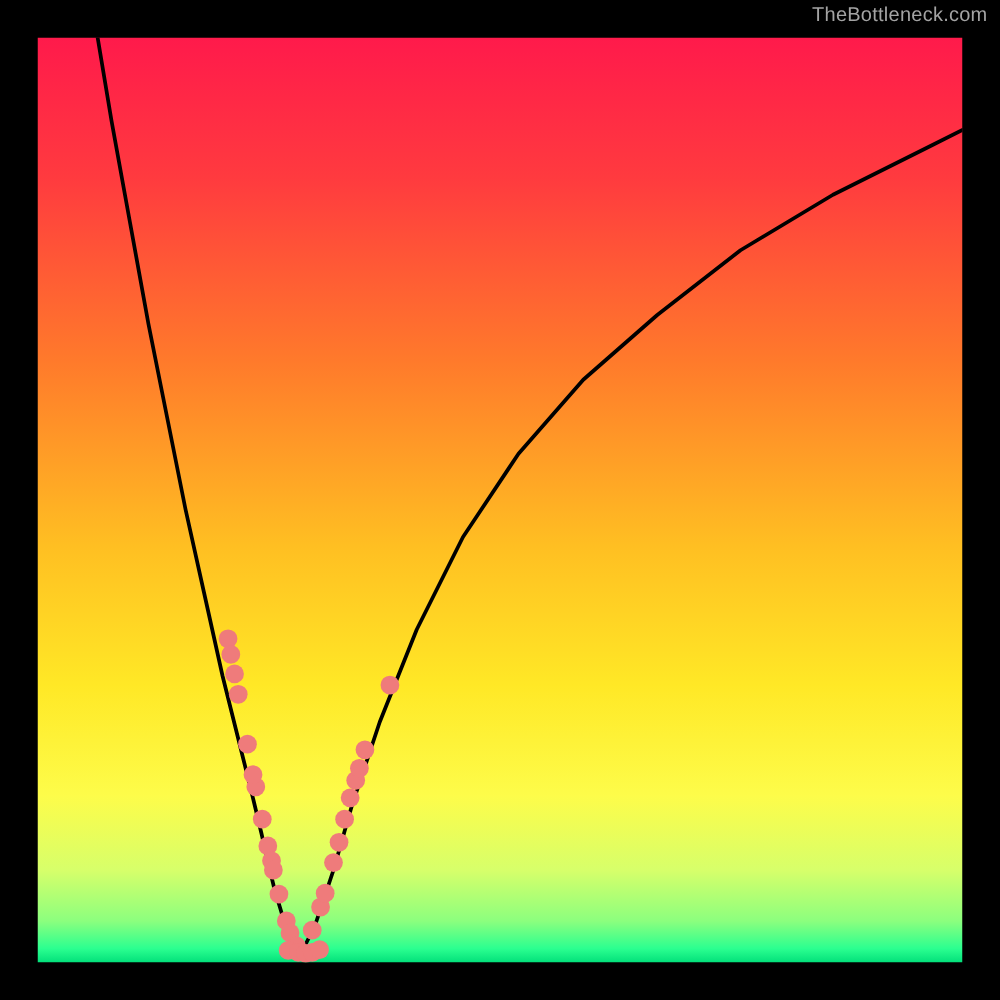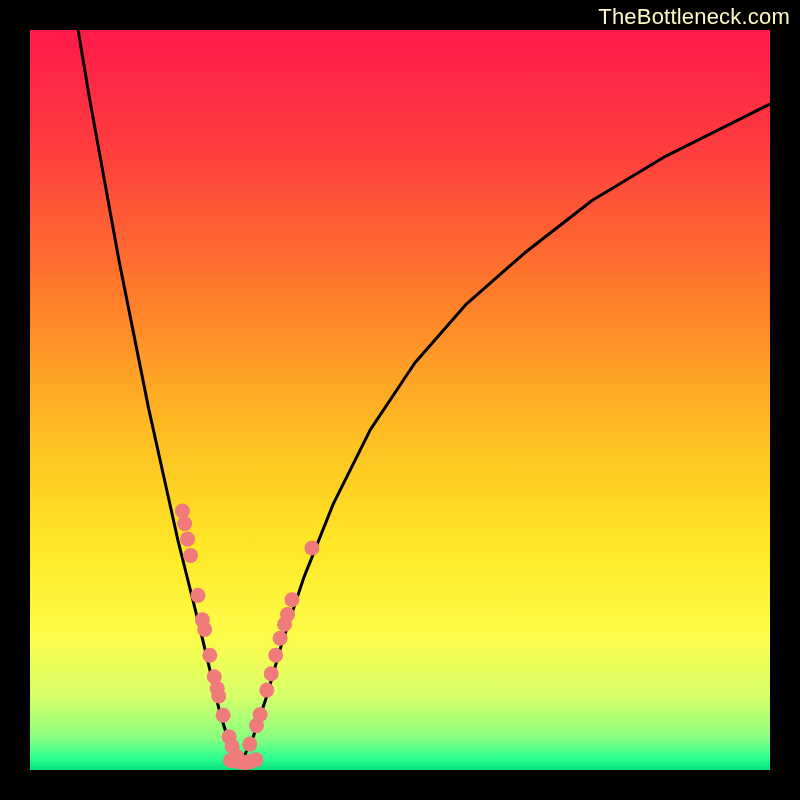--- a/index.html
+++ b/index.html
@@ -23,22 +23,22 @@
     position: absolute;
     left: 0;
     top: 0;
     width: 740px;
     height: 740px;
   }
   .watermark {
     position: absolute;
     top: 4px;
     right: 10px;
-    color: #fef9c3;
-    font-size: 22px;
+    color: #a3a3a3;
+    font-size: 16px;
     font-weight: 500;
     letter-spacing: 0.2px;
     z-index: 10;
   }
 </style>
 </head>
 <body>
 
 <div class="watermark">TheBottleneck.com</div>
 

